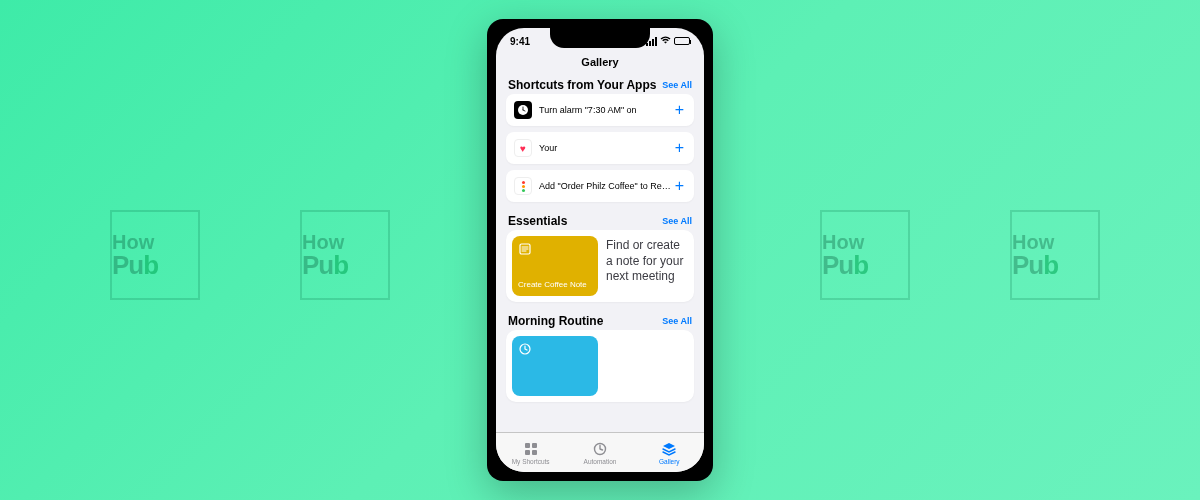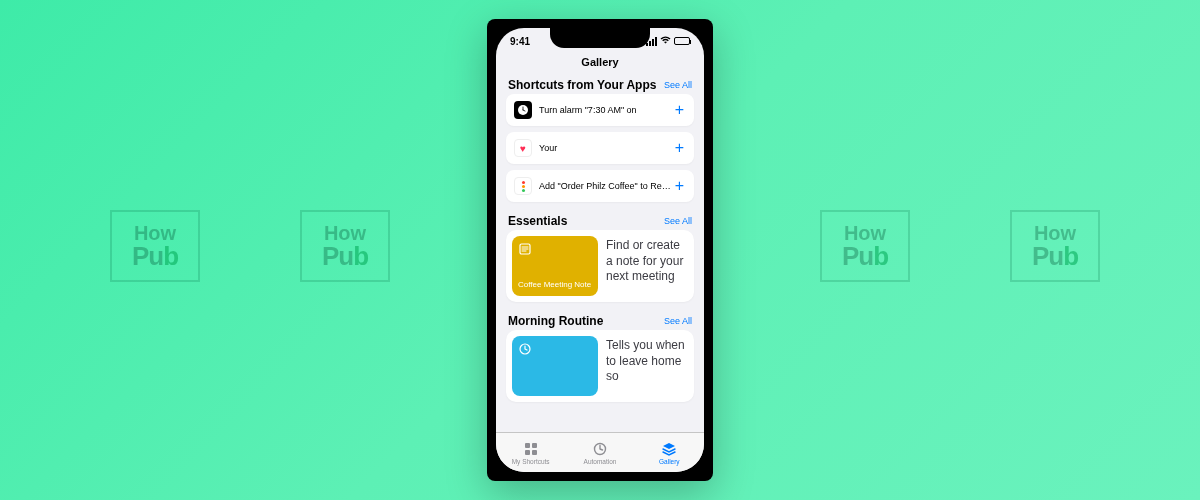--- a/index.html
+++ b/index.html
@@ -1,44 +1,44 @@
 <!DOCTYPE html>
 <html><head>
 <meta charset="utf-8">
 <style>
 * { margin: 0; padding: 0; box-sizing: border-box; font-family: -apple-system, BlinkMacSystemFont, 'Segoe UI', sans-serif; }
 body { width: 1200px; height: 500px; background: linear-gradient(135deg, #3eeba8 0%, #5df0b5 50%, #6af2bd 100%); display: flex; align-items: center; justify-content: center; position: relative; }
-.watermark { position: absolute; width: 90px; height: 72px; border: 2px solid rgba(0,100,60,0.35); display: flex; flex-direction: column; align-items: center; justify-content: center; opacity: 0.55; }
+.watermark { position: absolute; width: 90px; height: 90px; border: 2px solid rgba(0,100,60,0.35); display: flex; flex-direction: column; align-items: flex-start; justify-content: center; opacity: 0.55; }
 .watermark .wtop { font-size: 20px; font-weight: 600; color: rgba(0,80,50,0.6); line-height: 1; }
 .watermark .wbot { font-size: 26px; font-weight: 700; letter-spacing: -1px; line-height: 1; }
 .watermark .wbot .p { color: rgba(0,80,50,0.6); }
 .watermark .wbot .u { color: rgba(0,80,50,0.6); }
 .watermark .wbot .b { color: #0a5; display: inline-block; position: relative; }
 .wm1 { left: 110px; top: 210px; }
 .wm2 { left: 300px; top: 210px; }
 .wm3 { left: 820px; top: 210px; }
 .wm4 { left: 1010px; top: 210px; }
-.phone { width: 226px; height: 462px; background: #000; border-radius: 8px; padding: 9px; position: relative; box-shadow: 0 12px 40px rgba(0,0,0,0.25); }
+.phone { width: 226px; height: 462px; background: #000; border-radius: 16px; padding: 9px; position: relative; box-shadow: 0 12px 40px rgba(0,0,0,0.25); }
 .notch { position: absolute; top: 9px; left: 50%; transform: translateX(-50%); width: 100px; height: 20px; background: #000; border-radius: 0 0 14px 14px; z-index: 10; }
 .screen { width: 100%; height: 100%; background: #f2f2f6; border-radius: 28px; overflow: hidden; display: flex; flex-direction: column; }
 .statusbar { height: 26px; display: flex; justify-content: space-between; align-items: center; padding: 0 14px; font-size: 10px; font-weight: 600; color: #000; }
 .statusbar .sright { display: flex; align-items: center; gap: 3px; }
 .sigicon { display: inline-flex; align-items: flex-end; gap: 1px; }
 .sigicon span { width: 2px; background: #000; display: inline-block; }
 .sigicon span:nth-child(1){height:3px} .sigicon span:nth-child(2){height:5px} .sigicon span:nth-child(3){height:7px} .sigicon span:nth-child(4){height:9px}
 .wifi { font-size: 9px; }
 .batt { width: 16px; height: 8px; border: 1px solid #000; border-radius: 2px; position: relative; }
 .batt::after { content:''; position: absolute; right: -2px; top: 2px; width: 1px; height: 4px; background: #000; }
 .batt .bfill { width: 100%; height: 100%; background: #000; }
 .navtitle { text-align: center; font-size: 11px; font-weight: 600; padding: 2px 0 6px; color: #000; }
 .content { flex: 1; overflow: hidden; background: #f2f2f6; }
 .section { padding: 0 10px; margin-bottom: 8px; }
 .section-hdr { display: flex; justify-content: space-between; align-items: center; padding: 4px 2px 2px; }
 .section-title { font-size: 12px; font-weight: 700; color: #000; }
-.seeall { font-size: 9px; color: #007aff; }
+.seeall { font-size: 9px; color: #007aff; font-weight: bold; }
 .section-sub { font-size: 8px; color: #8e8e93; padding: 0 2px 4px; white-space: nowrap; overflow: hidden; text-overflow: ellipsis; }
 .shortcut-row { background: #fff; border-radius: 8px; padding: 7px 8px; display: flex; align-items: center; margin-bottom: 6px; box-shadow: 0 1px 2px rgba(0,0,0,0.04); }
 .app-icon { width: 18px; height: 18px; border-radius: 4px; margin-right: 7px; display: flex; align-items: center; justify-content: center; flex-shrink: 0; }
 .clock-ic { background: #000; }
 .clock-ic svg { width: 12px; height: 12px; }
 .heart-ic { background: #fff; border: 1px solid #eee; color: #ff2d55; font-size: 10px; }
 .rem-ic { background: #fff; border: 1px solid #eee; }
 .rem-ic .dots { display: flex; flex-direction: column; gap: 1px; }
 .rem-ic .dots span { width: 3px; height: 3px; border-radius: 50%; }
 .rem-ic .dots span:nth-child(1){background:#ff3b30} .rem-ic .dots span:nth-child(2){background:#ff9500} .rem-ic .dots span:nth-child(3){background:#34c759}
@@ -138,40 +138,39 @@
         <div class="section-hdr">
           <span class="section-title">Essentials</span>
           <span class="seeall">See All</span>
         </div>
         <div class="card-pair">
           <div class="tile yellow">
             <svg class="tile-icon" viewBox="0 0 14 14">
                 <rect x="2" y="2" width="10" height="10" rx="1.5" fill="none" stroke="#fff" stroke-width="1.2"></rect>
                 <path d="M4 5h6M4 7h6M4 9h4" stroke="#fff" stroke-width="1" stroke-linecap="round"></path>
               </svg>
-            <span class="tile-title">Coffee Meeting Note</span>
+            <span class="tile-title">Create Coffee Note</span>
           </div>
           <div class="tile-desc">Find or create a note for your next meeting</div>
         </div>
       </div>
 
       <div class="section">
         <div class="section-hdr">
           <span class="section-title">Morning Routine</span>
           <span class="seeall">See All</span>
         </div>
         <div class="card-pair">
           <div class="tile cyan">
             <svg class="tile-icon" viewBox="0 0 14 14">
                 <circle cx="7" cy="7" r="5" fill="none" stroke="#fff" stroke-width="1.2"></circle>
                 <path d="M7 7 L7 4 M7 7 L9 8" stroke="#fff" stroke-width="1.2" stroke-linecap="round"></path>
               </svg>
             <span class="tile-title"></span>
           </div>
-          <div class="tile-desc">Tells you when to leave home so</div>
         </div>
       </div>
 
     </div>
     <div class="tabbar">
       <div class="tab inactive">
         <span class="tab-ic">
             <svg width="16" height="16" viewBox="0 0 16 16">
               <rect x="2" y="2" width="5" height="5" rx="1" fill="currentColor"></rect>
               <rect x="9" y="2" width="5" height="5" rx="1" fill="currentColor"></rect>

